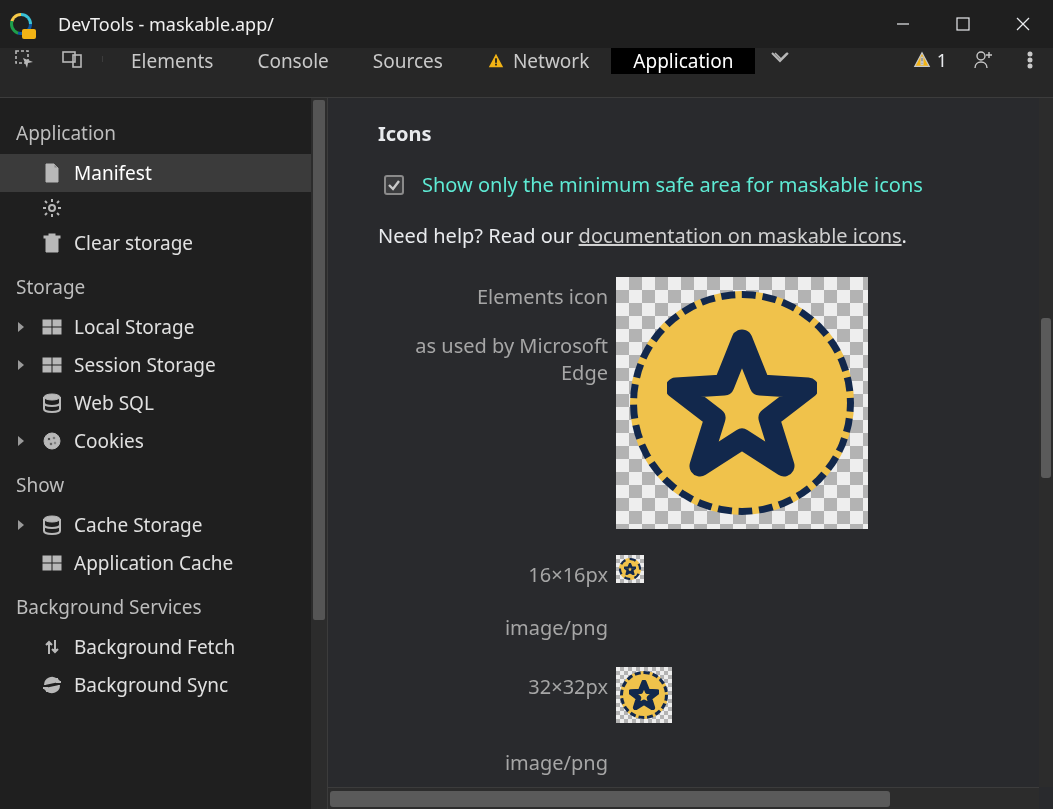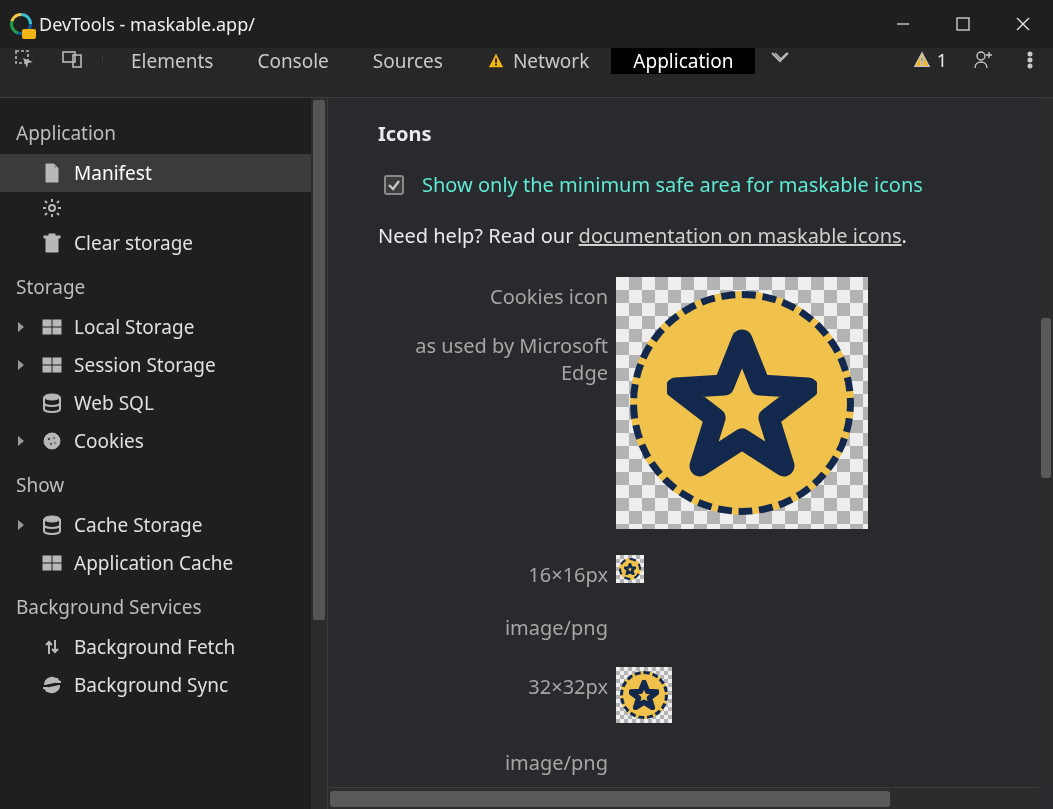--- a/index.html
+++ b/index.html
@@ -4,21 +4,21 @@
 <style>
   * { box-sizing: border-box; margin: 0; padding: 0; }
   html, body { width: 1053px; height: 809px; overflow: hidden; font-family: "Segoe UI", system-ui, sans-serif; }
   body { background: #292a2d; color: #e8eaed; }
 
   
   .titlebar {
     height: 48px; background: #1f1f1f; display: flex; align-items: center;
     padding-left: 10px; justify-content: space-between;
   }
-  .titlebar .left { display: flex; align-items: center; gap: 7px; }
+  .titlebar .left { display: flex; align-items: center; gap: 26px; }
   .edge-icon {
     width: 22px; height: 22px; position: relative;
   }
   .edge-icon .e1 { position:absolute; width:22px; height:22px; border-radius:50%; background: conic-gradient(#39c1d7 0 25%, #0c59a4 25% 55%, #1e9e4b 55% 80%, #f7c948 80% 100%); }
   .edge-icon .e2 { position:absolute; left:3px; top:3px; width:16px; height:16px; border-radius:50%; background:#1f1f1f; }
   .edge-icon .badge { position:absolute; right:-4px; bottom:-4px; width:14px; height:10px; background:#f2b315; border-radius:2px; }
   .titlebar .title { font-size: 18px; color: #f1f1f1; }
   .win-controls { display: flex; }
   .win-btn {
     width: 60px; height: 48px; display:flex; align-items:center; justify-content:center;
@@ -404,21 +404,21 @@
         </div>
         <div class="chk-label">Show only the minimum safe area for maskable icons</div>
       </div>
 
       <div class="help-line">
         <span>Need help? Read our </span><a href="#">documentation on maskable icons</a><span>.</span>
       </div>
 
       <div class="icon-grid">
         <div class="icon-label">
-          <div>Cookies icon</div>
+          <div>Elements icon</div>
           <div style="height:22px"></div>
           <div>as used by Microsoft Edge</div>
         </div>
         <div class="icon-cell">
           <div class="checker" style="width:252px;height:252px;">
             <div class="mask-circle big">
               <span class="star">
                 <svg width="150" height="150" viewBox="0 0 100 100">
                   <path d="M50 8 L62 38 L94 40 L68 60 L78 92 L50 74 L22 92 L32 60 L6 40 L38 38 Z" fill="none" stroke="#12284c" stroke-width="14" stroke-linejoin="round"></path>
                 </svg>

